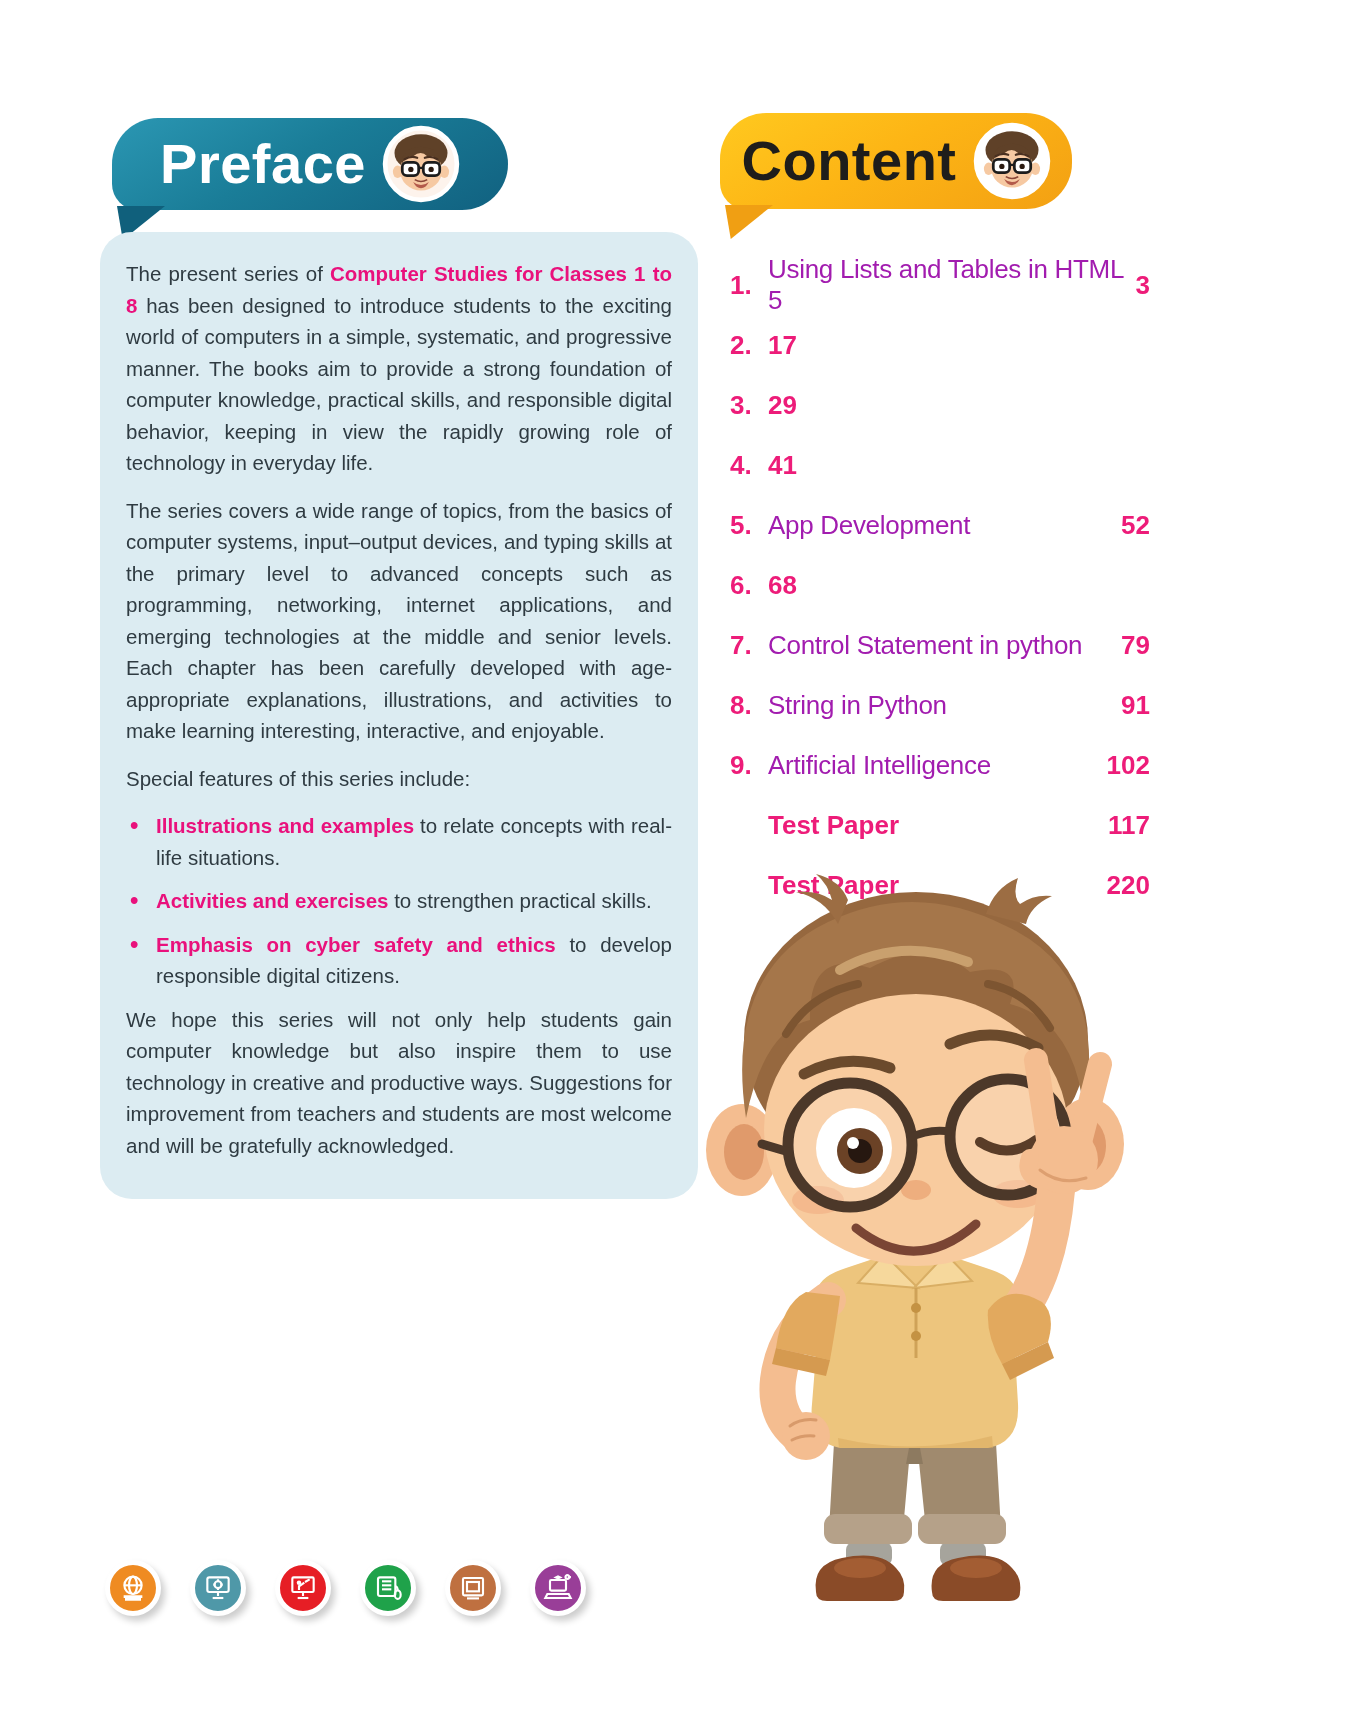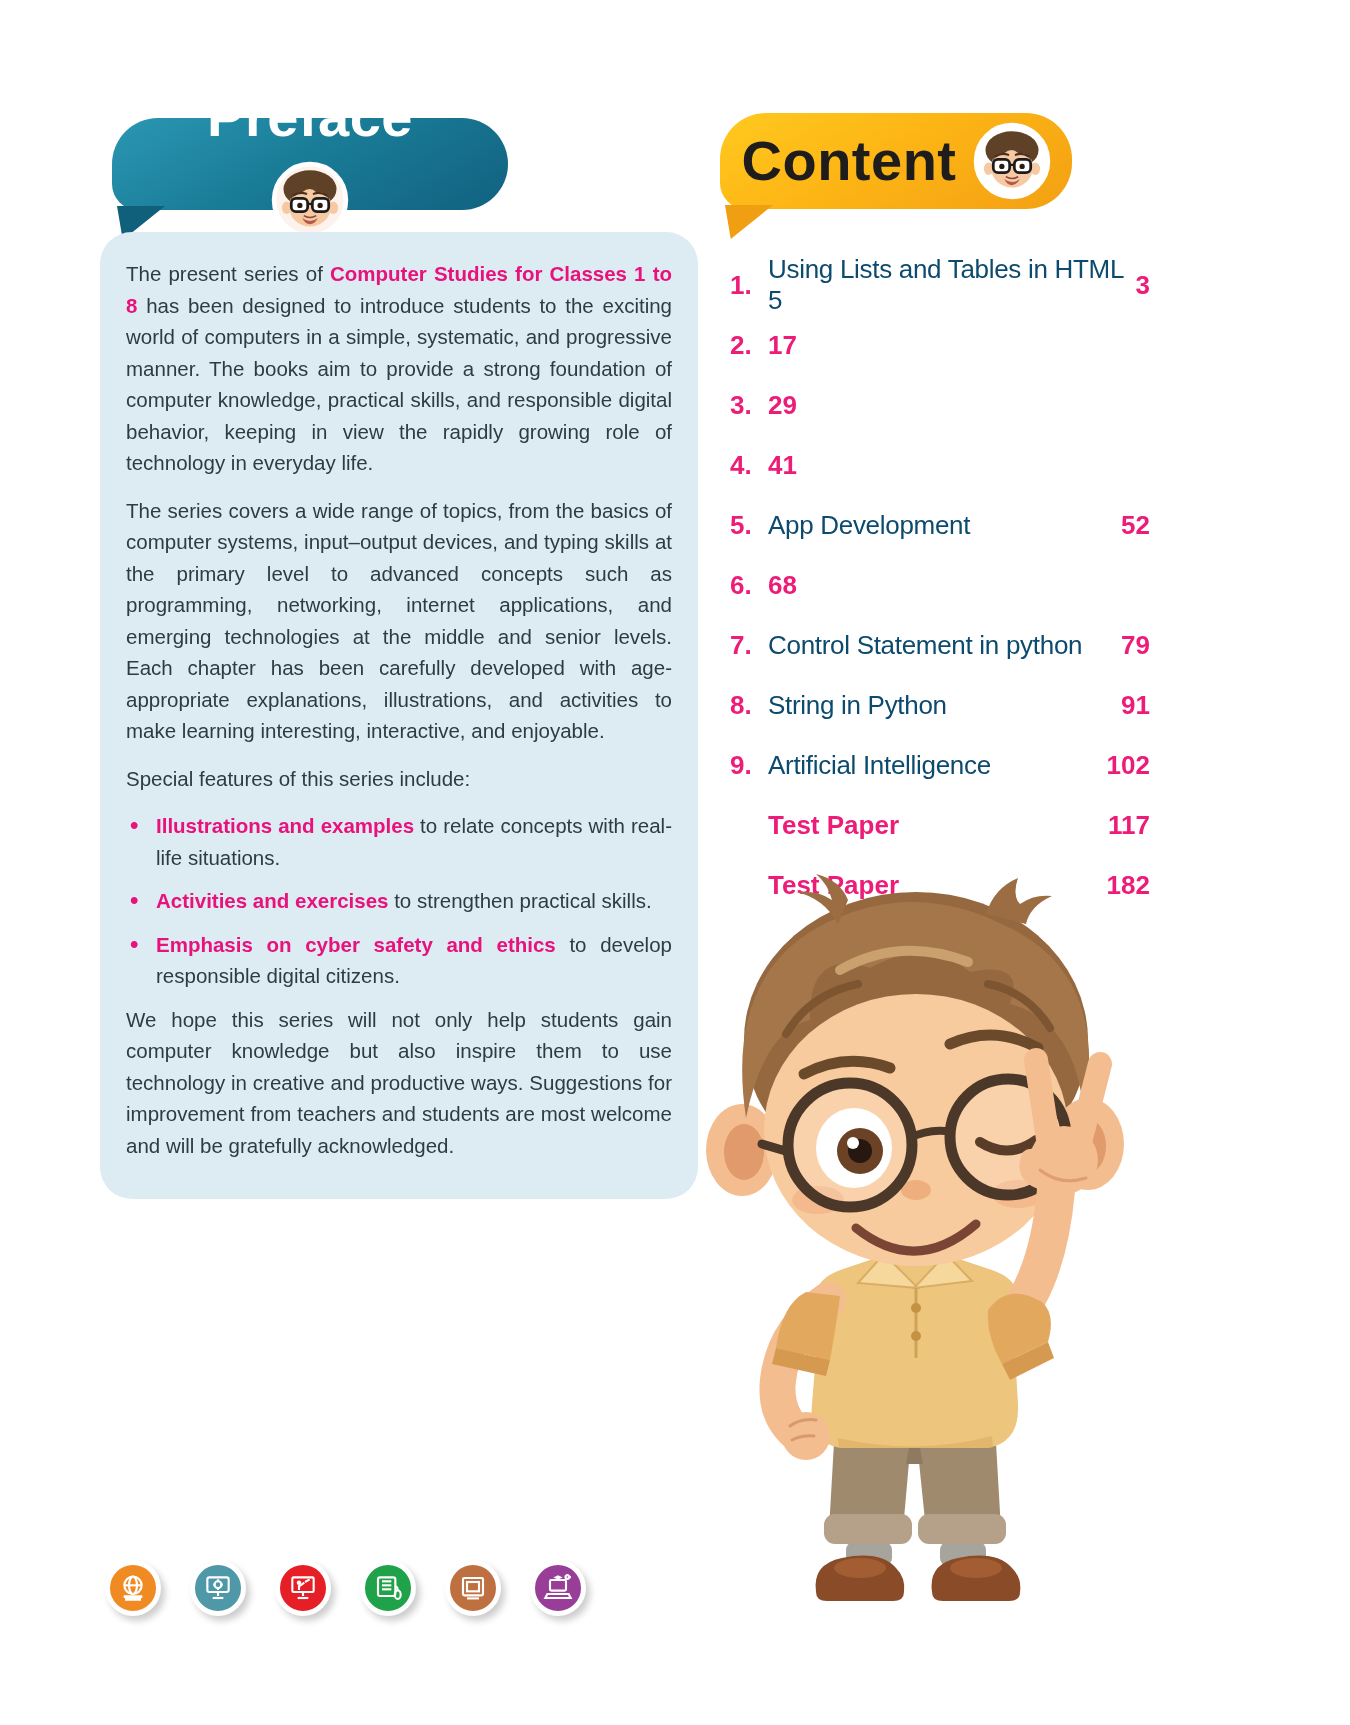--- a/index.html
+++ b/index.html
@@ -6,21 +6,20 @@
   body{
     width:1350px;height:1725px;background:#ffffff;position:relative;
     font-family:"Liberation Sans", sans-serif;overflow:hidden;
   }
   
   .banner{position:absolute;display:flex;align-items:center;justify-content:center;gap:16px;}
   .banner-preface{
     left:112px;top:118px;width:396px;height:92px;
     background:linear-gradient(150deg,#2b97b3 0%,#1a7d98 45%,#116180 100%);
     border-radius:46px 46px 46px 26px;
-    flex-direction:column;
   }
   .banner-content{
     left:720px;top:113px;width:352px;height:96px;
     background:linear-gradient(150deg,#ffc91f 0%,#fdb515 45%,#f3a013 100%);
     border-radius:46px 46px 46px 26px;
   }
   .tail{position:absolute;left:5px;bottom:-30px;width:48px;height:34px;
     clip-path:polygon(0 0,100% 0,12% 100%);}
   .tail-teal{background:#10607c;}
   .tail-yellow{background:#f09f13;}
@@ -50,21 +49,21 @@
   .badge-orange{background:#ef8b22;}
   .badge-teal{background:#4f98a8;}
   .badge-red{background:#e61e25;}
   .badge-green{background:#1fa24a;}
   .badge-copper{background:#bf7040;}
   .badge-purple{background:#993e98;}
   
   .toc{position:absolute;left:730px;top:255px;width:420px;}
   .toc-row{display:flex;align-items:center;height:60px;font-size:26px;}
   .toc-num{width:38px;flex:0 0 auto;font-weight:bold;color:#ed1c79;}
-  .toc-title{flex:1;color:#0c4a6e;letter-spacing:-.3px;}
+  .toc-title{flex:1;color:#a21caf;letter-spacing:-.3px;}
   .toc-page{flex:0 0 auto;font-weight:bold;color:#ed1c79;}
   .toc-row.pink .toc-title{color:#ed1c79;font-weight:bold;letter-spacing:0;}
   
   .boy{position:absolute;left:688px;top:852px;width:452px;height:755px;}
   .boy svg{width:100%;height:100%;display:block;}
 </style>
 </head>
 <body>
 
 <div class="banner banner-preface">
@@ -229,21 +228,21 @@
       <span class="toc-page">102</span>
     </div>
   <div class="toc-row pink">
       <span class="toc-num"></span>
       <span class="toc-title">Test Paper</span>
       <span class="toc-page">117</span>
     </div>
   <div class="toc-row pink">
       <span class="toc-num"></span>
       <span class="toc-title">Test Paper</span>
-      <span class="toc-page">182</span>
+      <span class="toc-page">220</span>
     </div>
 </div>
 
 <div class="boy">
   <svg viewBox="0 0 452 755">
 
     <ellipse cx="228" cy="188" rx="172" ry="148" fill="#96683f"></ellipse>
 
     <ellipse cx="54" cy="298" rx="36" ry="46" fill="#f4bd90"></ellipse>
     <ellipse cx="56" cy="300" rx="20" ry="28" fill="#e09a6b"></ellipse>

